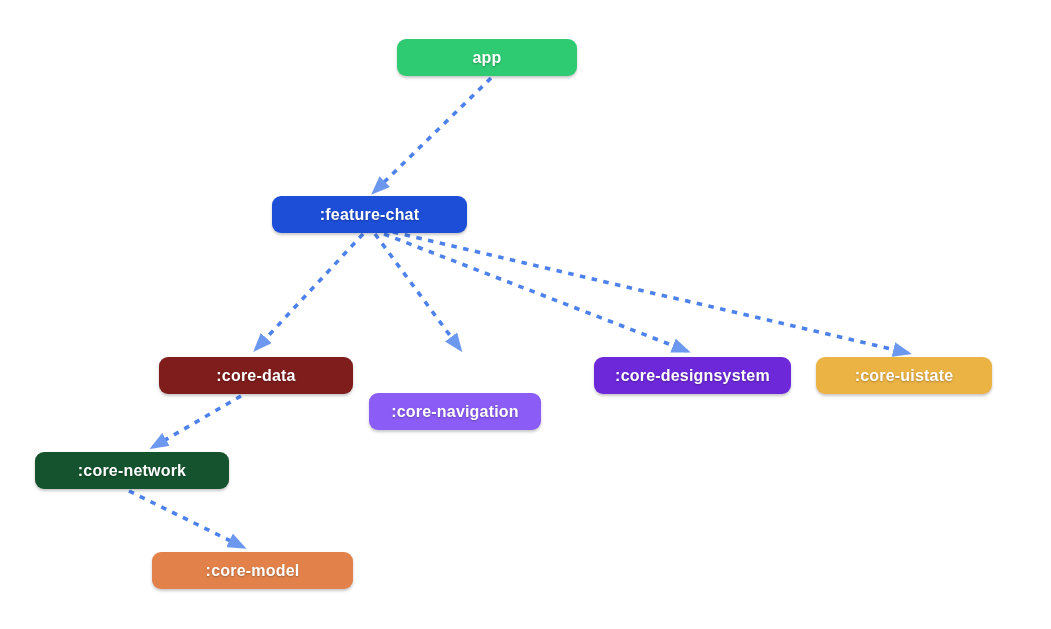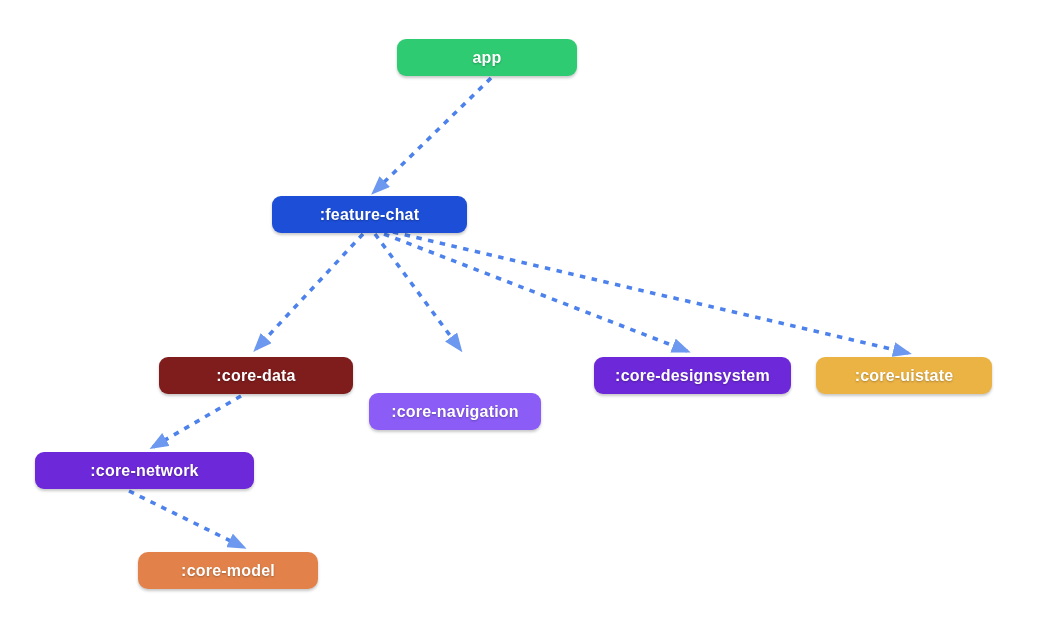--- a/index.html
+++ b/index.html
@@ -80,20 +80,20 @@
       </div>
       <div class="node" style="left: 369px; top: 349px; width: 172px; height: 37px; background: #8b5cf6; margin-top: 44px;">
         <span class="node-label">:core-navigation</span>
       </div>
       <div class="node" style="left: 594px; top: 357px; width: 197px; height: 37px; background: #6d28d9;">
         <span class="node-label">:core-designsystem</span>
       </div>
       <div class="node" style="left: 816px; top: 357px; width: 176px; height: 37px; background: rgb(235, 179, 68); justify-content: center;">
         <span class="node-label">:core-uistate</span>
       </div>
-      <div class="node" style="left: 35px; top: 452px; width: 219px; height: 37px; background: #6d28d9;">
+      <div class="node" style="left: 35px; top: 452px; width: 194px; height: 37px; background: #14532d;">
         <span class="node-label">:core-network</span>
       </div>
-      <div class="node" style="left: 138px; top: 552px; width: 180px; height: 37px; background: rgb(226, 130, 74); border-radius: 10px;">
+      <div class="node" style="left: 152px; top: 552px; width: 201px; height: 37px; background: rgb(226, 130, 74);">
         <span class="node-label">:core-model</span>
       </div>
     </div>
 </div>
 
 </body></html>

